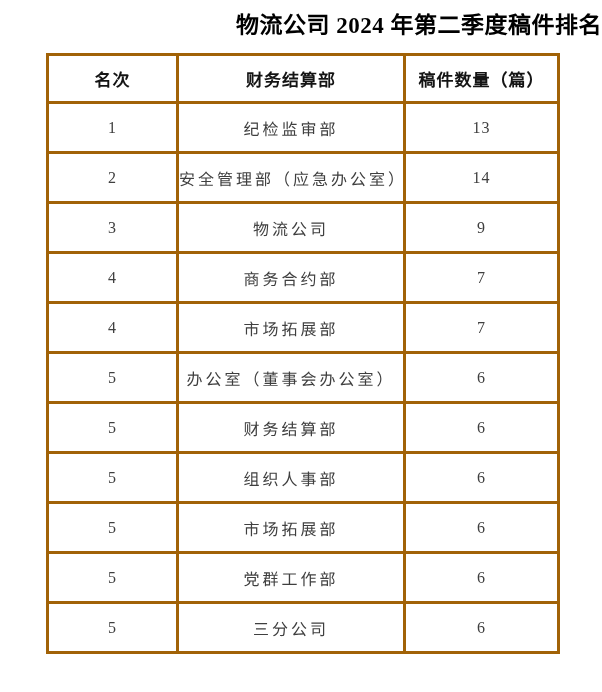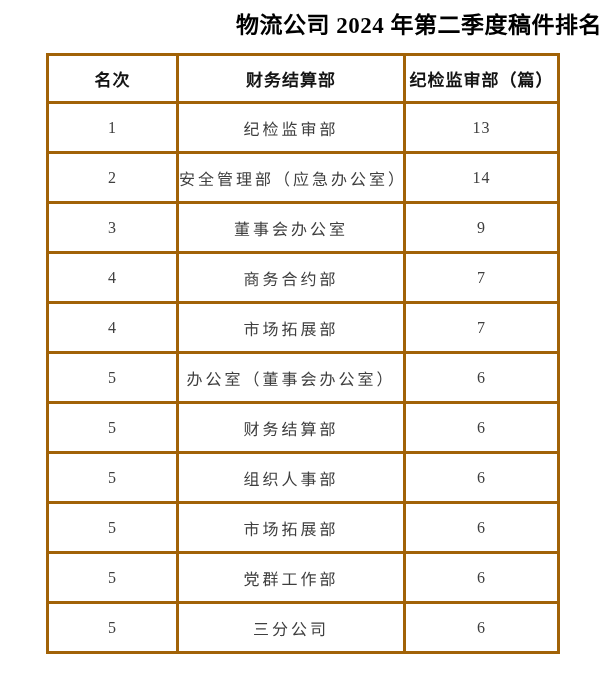--- a/index.html
+++ b/index.html
@@ -72,37 +72,37 @@
 <table class="rank-table">
   <colgroup>
     <col class="c-rank">
     <col class="c-unit">
     <col class="c-count">
   </colgroup>
   <thead>
     <tr>
       <th>名次</th>
       <th>财务结算部</th>
-      <th>纪检监审部（篇）</th>
+      <th>稿件数量（篇）</th>
     </tr>
   </thead>
   <tbody>
     <tr>
       <td class="cell-rank">1</td>
       <td class="cell-unit">纪检监审部</td>
       <td class="cell-count">13</td>
     </tr>
     <tr>
       <td class="cell-rank">2</td>
       <td class="cell-unit">安全管理部（应急办公室）</td>
       <td class="cell-count">14</td>
     </tr>
     <tr>
       <td class="cell-rank">3</td>
-      <td class="cell-unit">董事会办公室</td>
+      <td class="cell-unit">物流公司</td>
       <td class="cell-count">9</td>
     </tr>
     <tr>
       <td class="cell-rank">4</td>
       <td class="cell-unit">商务合约部</td>
       <td class="cell-count">7</td>
     </tr>
     <tr>
       <td class="cell-rank">4</td>
       <td class="cell-unit">市场拓展部</td>

